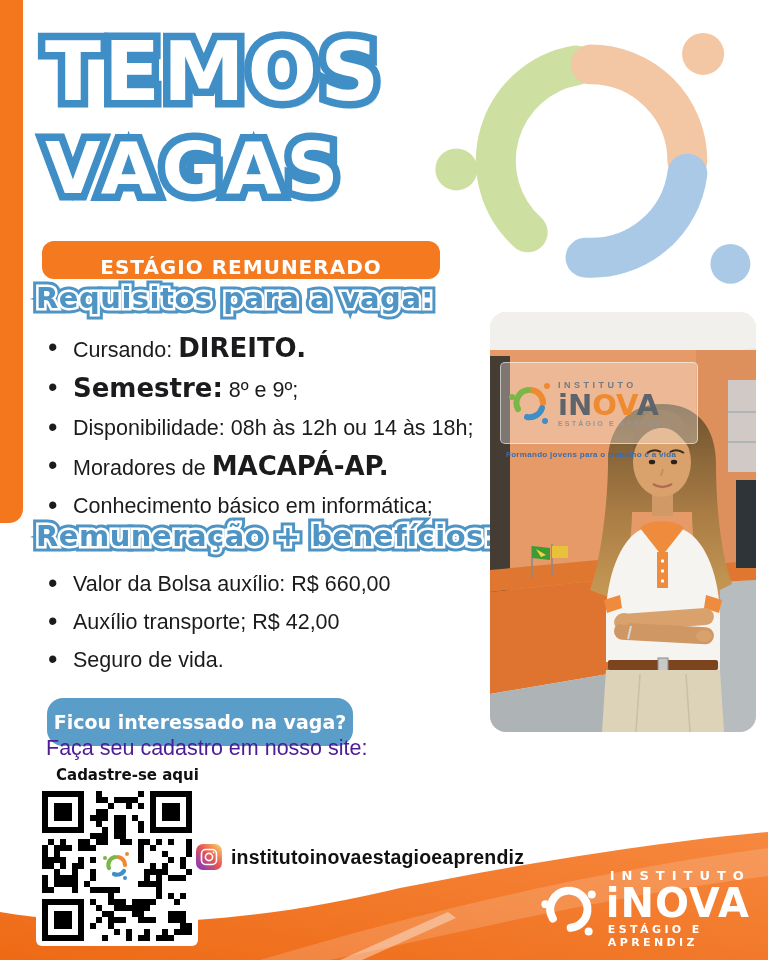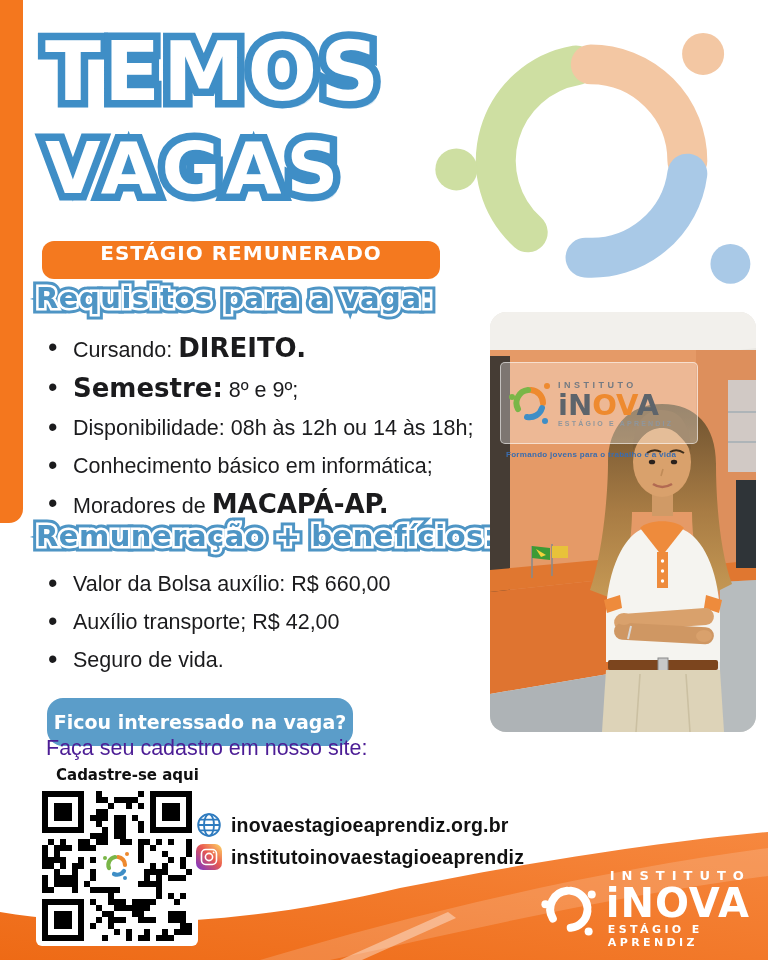--- a/index.html
+++ b/index.html
@@ -17,21 +17,21 @@
   .headline { position:absolute; left:45px; top:24px; z-index:2; }
   .h-line { display:block; position:relative; z-index:0;
     font-family:"DejaVu Sans", sans-serif; font-weight:800; color:#fff;
     font-size:82px; line-height:96px; letter-spacing:3px; }
   .h-line.l2 { font-size:72px; letter-spacing:5px; }
   .h-line::before { content:attr(data-text); position:absolute; left:0; top:0; z-index:-1;
     color:#3F8EC6; -webkit-text-stroke:15px #3F8EC6;
     text-shadow:5px 7px 0 rgba(63,142,198,0.22); }
   
   .banner { position:absolute; left:42px; top:241px; width:398px; height:38px;
-    background:#F4791F; border-radius:12px; display:flex; align-items:flex-start; justify-content:center;
+    background:#F4791F; border-radius:12px; display:flex; align-items:flex-end; justify-content:center;
     color:#fff; font-family:"DejaVu Sans", sans-serif; font-weight:800; font-size:20px;
     letter-spacing:1px; z-index:2; }
   
   .sec-title { position:absolute; left:36px; z-index:2;
     font-family:"DejaVu Sans", sans-serif; font-weight:800; font-size:29px;
     color:#4E95C5; letter-spacing:0.5px; }
   .sec-title::before { content:attr(data-text); position:absolute; left:0; top:0; z-index:-2;
     color:#4E95C5; -webkit-text-stroke:11px #4E95C5; }
   .sec-title::after  { content:attr(data-text); position:absolute; left:0; top:0; z-index:-1;
     color:#fff; -webkit-text-stroke:5px #fff; }
@@ -108,22 +108,22 @@
 
   <div class="banner">
     <span>ESTÁGIO REMUNERADO</span>
   </div>
 
   <div class="sec-title" id="req-title" data-text="Requisitos para a vaga:">Requisitos para a vaga:</div>
   <ul class="bullets" id="req-list">
       <li><span>Cursando: </span><span class="b">DIREITO.</span></li>
       <li><span class="b">Semestre:</span><span>  8º e 9º;</span></li>
       <li><span>Disponibilidade: 08h às 12h  ou 14 às 18h;</span></li>
+      <li><span>Moradores de </span><span class="b">MACAPÁ-AP.</span></li>
       <li><span>Conhecimento básico em informática;</span></li>
-      <li><span>Moradores de </span><span class="b">MACAPÁ-AP.</span></li>
     </ul>
 
   <div class="sec-title" id="ben-title" data-text="Remuneração + benefícios:">Remuneração + benefícios:</div>
   <ul class="bullets" id="ben-list">
       <li><span>Valor da Bolsa auxílio: R$ 660,00</span></li>
       <li><span>Auxílio transporte; R$ 42,00</span></li>
       <li><span>Seguro de vida.</span></li>
     </ul>
 
   <div class="cta-pill">
@@ -320,30 +320,20 @@
         <path d="M76,66 A8,8 0 0 1 83,74" fill="none" stroke="#EE8A2F" stroke-width="4.2" stroke-linecap="round"></path>
         <path d="M73,66 A8,8 0 0 0 67,77" fill="none" stroke="#7AB648" stroke-width="4.2" stroke-linecap="round"></path>
         <path d="M82,80 A8,8 0 0 1 72,83" fill="none" stroke="#3F8EC6" stroke-width="4.2" stroke-linecap="round"></path>
         <circle cx="85" cy="63" r="2" fill="#EE8A2F"></circle>
         <circle cx="63" cy="67" r="2" fill="#7AB648"></circle>
         <circle cx="83" cy="87" r="2" fill="#3F8EC6"></circle>
       </g>
     </svg>
   </div>
 
-  <div class="contact" id="contact-web">
-    <svg width="26" height="26" viewBox="0 0 24 24">
-      <g fill="none" stroke="#2E7BBF" stroke-width="1.7">
-        <circle cx="12" cy="12" r="10"></circle>
-        <ellipse cx="12" cy="12" rx="4.6" ry="10"></ellipse>
-        <path d="M2,12 h20 M3.2,7 h17.6 M3.2,17 h17.6"></path>
-      </g>
-    </svg>
-    <span class="txt">inovaestagioeaprendiz.org.br</span>
-  </div>
   <div class="contact" id="contact-ig">
     <span class="insta-badge">
       <svg width="18" height="18" viewBox="0 0 18 18" fill="none" stroke="#fff" stroke-width="1.6">
         <rect x="1.5" y="1.5" width="15" height="15" rx="4.2"></rect>
         <circle cx="9" cy="9" r="3.6"></circle>
         <circle cx="13.6" cy="4.4" r="0.9" fill="#fff" stroke="none"></circle>
       </svg>
     </span>
     <span class="txt">institutoinovaestagioeaprendiz</span>
   </div>

